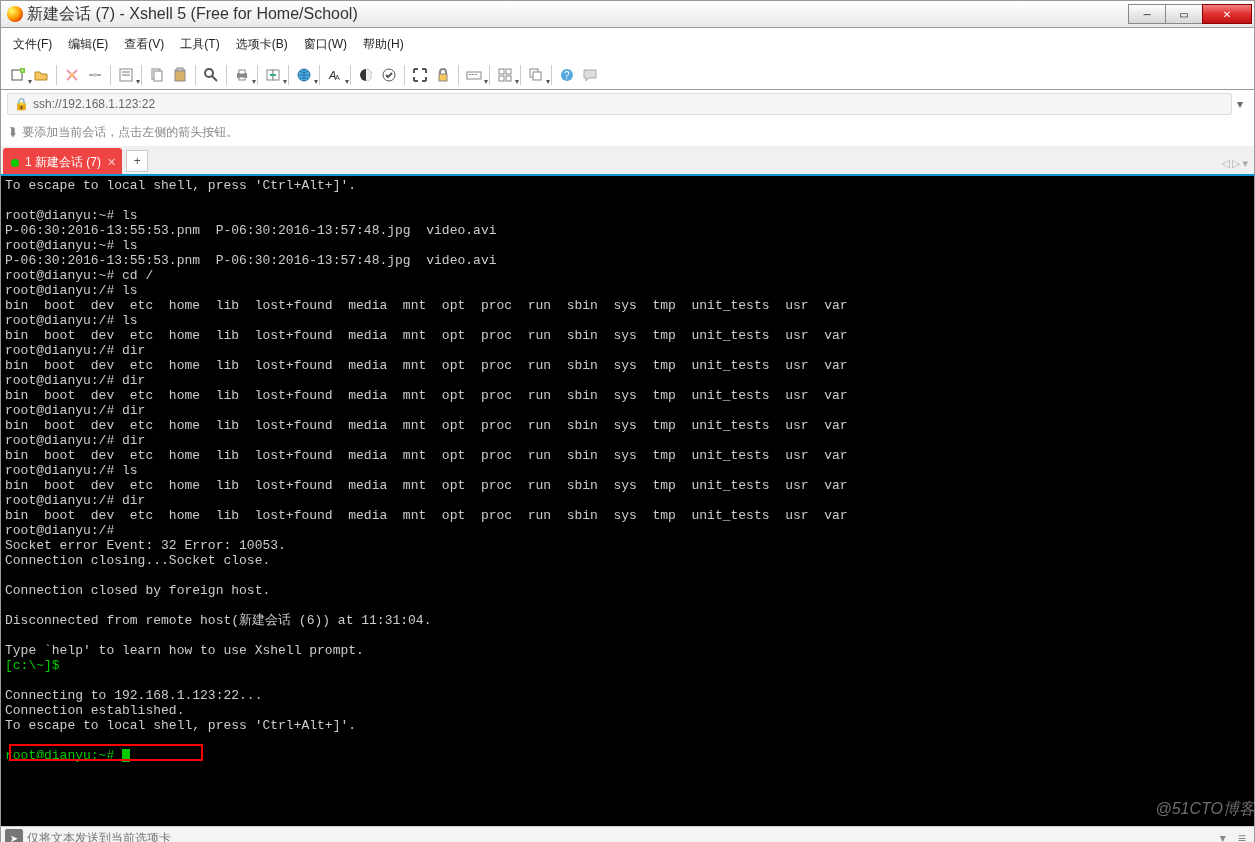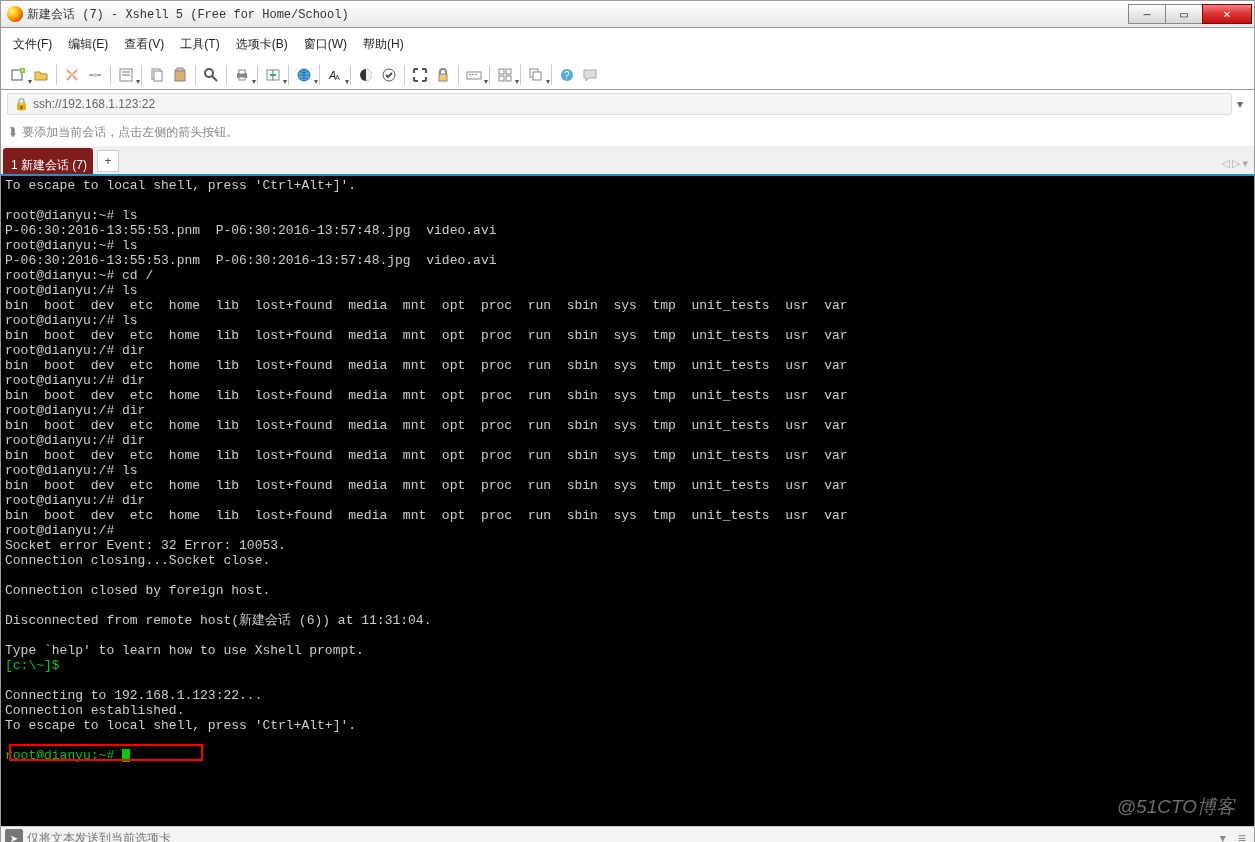--- a/index.html
+++ b/index.html
@@ -1,51 +1,51 @@
 <!DOCTYPE html>
 <html><head>
 <meta charset="utf-8">
 <style>
 * { margin:0; padding:0; box-sizing:border-box; }
 body { font-family:"Microsoft YaHei","Segoe UI",Tahoma,sans-serif; font-size:12px; background:#f0f0f0; overflow:hidden; width:1255px; height:842px; position:relative; }
 .titlebar { height:28px; background:linear-gradient(#fff,#e8e8e8); border:1px solid #999; display:flex; align-items:center; padding:0 2px 0 6px; }
 .titlebar .app-icon { width:16px; height:16px; background:radial-gradient(circle at 30% 30%,#ff6,#f90,#c00); border-radius:50%; margin-right:4px; }
-.titlebar .title { flex:1; color:#333; font-size:12px;font-family:Liberation Mono, monospace; }
+.titlebar .title { flex:1; color:#333; font-size:16px; }
 .winbtns { display:flex; gap:0; }
 .winbtn { width:38px; height:20px; border:1px solid #8a8a8a; background:linear-gradient(#fdfdfd,#d7d7d7); display:flex; align-items:center; justify-content:center; font-size:10px; margin-left:-1px; cursor:pointer; }
 .winbtn.close { background:linear-gradient(#f08080,#e03030,#c01010); color:#fff; border-color:#800; width:50px; }
 .menubar { height:24px; background:#fff; border-left:1px solid #999; border-right:1px solid #999; display:flex; align-items:center; padding:16px 6px; gap:4px; }
 .menuitem { padding:2px 6px; cursor:pointer; color:#222; }
 .toolbar { height:30px; background:#fff; border:1px solid #999; border-top:0; display:flex; align-items:center; padding:0 6px; gap:1px; }
 .tbtn { width:22px; height:22px; display:flex; align-items:center; justify-content:center; cursor:pointer; border-radius:2px; position:relative; }
 .tbtn.dd::after { content:"▾"; font-size:8px; color:#555; position:absolute; right:-3px; bottom:0; }
 .tsep { width:1px; height:20px; background:#ccc; margin:0 3px; }
 .addressbar { height:28px; background:#fff; border-left:1px solid #999; border-right:1px solid #999; display:flex; align-items:center; padding:4px 6px; }
 .addr-inner { flex:1; height:22px; background:#f5f5f5; border:1px solid #ddd; border-radius:2px; display:flex; align-items:center; padding:0 6px; color:#666; gap:4px; }
 .addr-drop { width:16px; text-align:center; color:#666; cursor:pointer; }
 .hintbar { height:28px; background:#fff; border-left:1px solid #999; border-right:1px solid #999; display:flex; align-items:center; padding:0 8px; color:#888; gap:6px; }
 .tabbar { height:28px; background:#f0f0f0; border-left:1px solid #999; border-right:1px solid #999; display:flex; align-items:flex-end; padding:0 2px; position:relative; }
-.tab { height:26px; padding:3px 6px 0 8px; background:#7f1d1d; color:#fff; display:flex; align-items:center; gap:6px; border-top-left-radius:3px; border-top-right-radius:3px; cursor:pointer; font-size:12px;flex-direction:column; }
+.tab { height:26px; padding:3px 6px 0 8px; background:#ef4444; color:#fff; display:flex; align-items:center; gap:6px; border-top-left-radius:3px; border-top-right-radius:3px; cursor:pointer; font-size:12px; }
 .tab .dot { width:8px; height:8px; background:#0c0; border-radius:50%; }
 .tab .tclose { color:rgba(255,255,255,.7); cursor:pointer; font-size:11px; }
 .tab-add { width:22px; height:22px; background:#fff; border:1px solid #ccc; display:flex; align-items:center; justify-content:center; margin-left:4px; margin-bottom:2px; cursor:pointer; color:#555; }
 .tabbar .tabnav { position:absolute; right:6px; bottom:4px; color:#aaa; font-size:11px; display:flex; gap:2px; }
 .terminal { background:#000; color:#ccc; font-family:Consolas,"Courier New",monospace; font-size:13px; line-height:15px; border-left:1px solid #999; border-right:1px solid #999; border-top:2px solid #1196d3; height:652px; overflow:hidden; padding:2px 4px; white-space:pre; position:relative; }
 .terminal .g { color:#00cc00; }
 .terminal .redbox { position:absolute; left:8px; top:568px; width:194px; height:17px; border:2px solid #ff0000; pointer-events:none; }
 .terminal .cursor { display:inline-block; width:8px; height:13px; background:#00cc00; vertical-align:middle; }
 .inputbar { height:24px; background:#f4f4f4; border:1px solid #999; border-top:1px solid #ccc; display:flex; align-items:center; padding:0 4px; gap:4px; }
 .inputbar .sendico { width:18px; height:18px; background:#777; display:flex; align-items:center; justify-content:center; color:#fff; font-size:10px; border-radius:2px; }
 .inputbar input { flex:1; border:none; background:transparent; outline:none; color:#888; font-size:12px; }
 .inputbar .idrop { color:#888; cursor:pointer; padding:0 4px; }
 .inputbar .iopt { color:#888; cursor:pointer; padding:0 4px; font-size:14px; }
 .statusbar { height:22px; background:#f0f0f0; border:1px solid #999; border-top:0; display:flex; align-items:center; padding:0 8px; font-size:11px; color:#333; }
 .statusbar .grow { flex:1; }
 .statusbar .sitem { padding:0 10px; display:flex; align-items:center; gap:3px; }
-.watermark { position:absolute; right:20px; bottom:22px; color:rgba(180,180,180,.6); font-size:19px; font-style:italic; pointer-events:none; }
+.watermark { position:absolute; right:0; bottom:22px; color:rgba(180,180,180,.6); font-size:16px; font-style:italic; pointer-events:none; }
 .ico { width:16px; height:16px; display:inline-block; }
 </style>
 </head>
 <body>
 
 <div class="titlebar">
   <span class="app-icon"></span>
   <span class="title">新建会话 (7) - Xshell 5 (Free for Home/School)</span>
   <div class="winbtns">
     <div class="winbtn">─</div>

